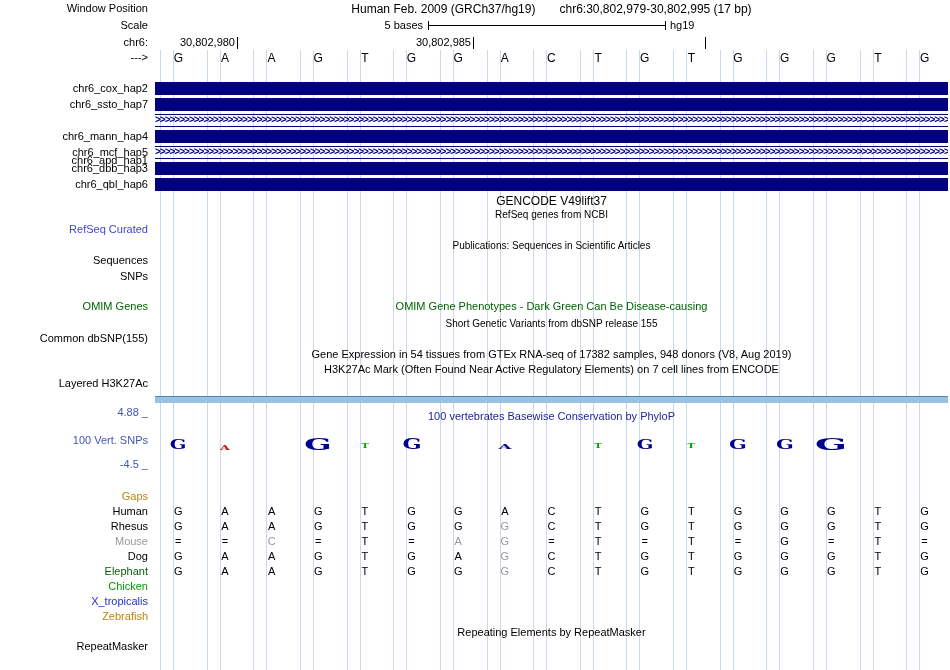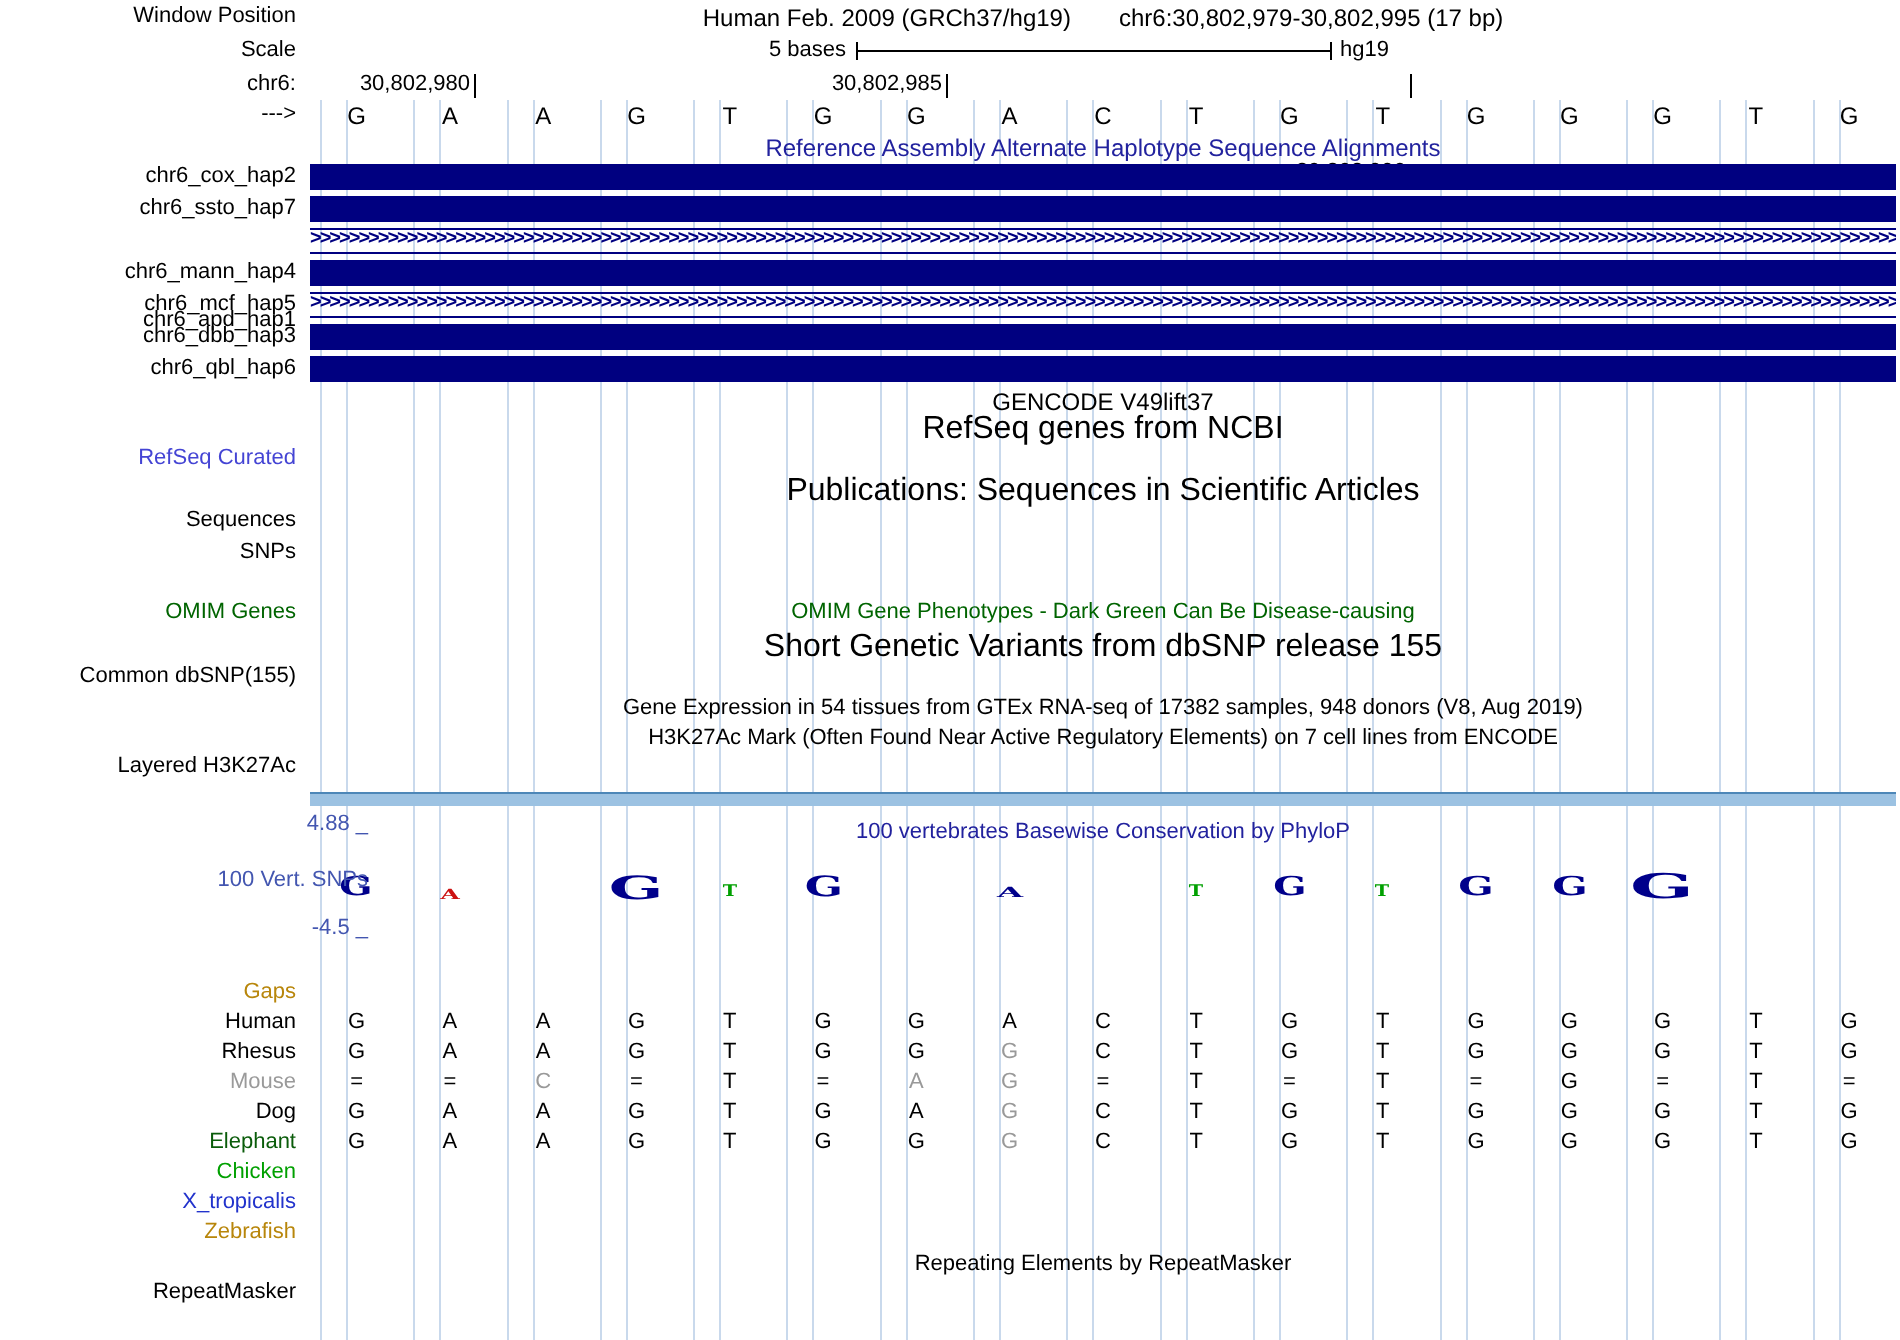--- a/index.html
+++ b/index.html
@@ -9,24 +9,24 @@
   .guides{position:absolute;left:155px;top:50px;width:794px;height:620px;
     background-image:repeating-linear-gradient(to right,
       transparent 0px,transparent 5px,#c9d9ec 5px,#c9d9ec 6px,
       transparent 6px,transparent 18px,#c9d9ec 18px,#c9d9ec 19px,
       transparent 19px,transparent 46.647px);}
   .side-label{position:absolute;left:0;width:148px;text-align:right;
     font-size:11px;line-height:13px;white-space:nowrap;}
   .center-text{position:absolute;left:155px;width:793px;text-align:center;white-space:nowrap;}
   .fs12{font-size:12px;line-height:14px;}
   .fs11{font-size:11px;line-height:13px;}
-  .fs10{font-size:16px;line-height:12px;}
+  .fs10{font-size:10px;line-height:12px;}
   .c-title{color:#22229e;}
   .c-green{color:#006400;}
-  .c-cons{color:#4356b0;padding-left:36px;}
+  .c-cons{color:#4356b0;}
   .c-refseq{color:#4444d4;}
   .scale-bases{position:absolute;left:155px;width:268px;top:19px;text-align:right;
     font-size:11px;line-height:13px;}
   .scale-bar{position:absolute;left:428px;top:21px;width:236px;height:9px;
     border-left:1px solid #000;border-right:1px solid #000;
     background:linear-gradient(to bottom,transparent 0px,transparent 4px,#000 4px,#000 5px,transparent 5px);}
   .scale-genome{position:absolute;left:670px;top:19px;font-size:11px;line-height:13px;}
   .ruler{position:absolute;left:0;top:36px;width:950px;height:14px;}
   .coord-label{position:absolute;top:0;font-size:11px;line-height:13px;text-align:right;}
   .coord-tick{position:absolute;top:1px;width:1px;height:12px;background:#000;}
@@ -88,21 +88,20 @@
       <span class="base-cell">T</span>
       <span class="base-cell">G</span>
       <span class="base-cell">T</span>
       <span class="base-cell">G</span>
       <span class="base-cell">G</span>
       <span class="base-cell">G</span>
       <span class="base-cell">T</span>
       <span class="base-cell">G</span>
     </div>
 
-  <div class="center-text fs12 c-title" style="top:67px">Reference Assembly Alternate Haplotype Sequence Alignments</div>
 
   <div class="center-text fs12" style="top:194px">GENCODE V49lift37</div>
   <div class="center-text fs10" style="top:209px">RefSeq genes from NCBI</div>
   <div class="side-label c-refseq" style="top:223px">RefSeq Curated</div>
 
   <div class="center-text fs10" style="top:240px">Publications: Sequences in Scientific Articles</div>
   <div class="side-label" style="top:254px">Sequences</div>
   <div class="side-label" style="top:270px">SNPs</div>
 
   <div class="center-text fs11 c-green" style="top:300px">OMIM Gene Phenotypes - Dark Green Can Be Disease-causing</div>

